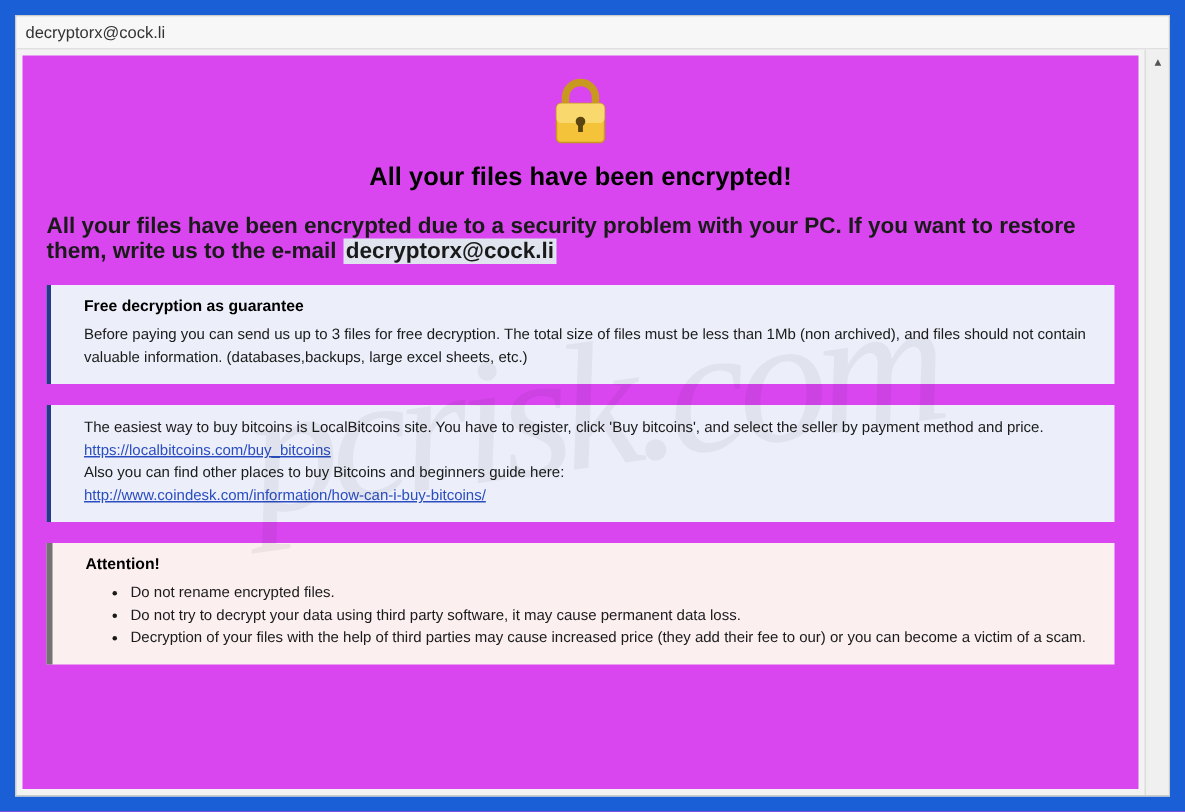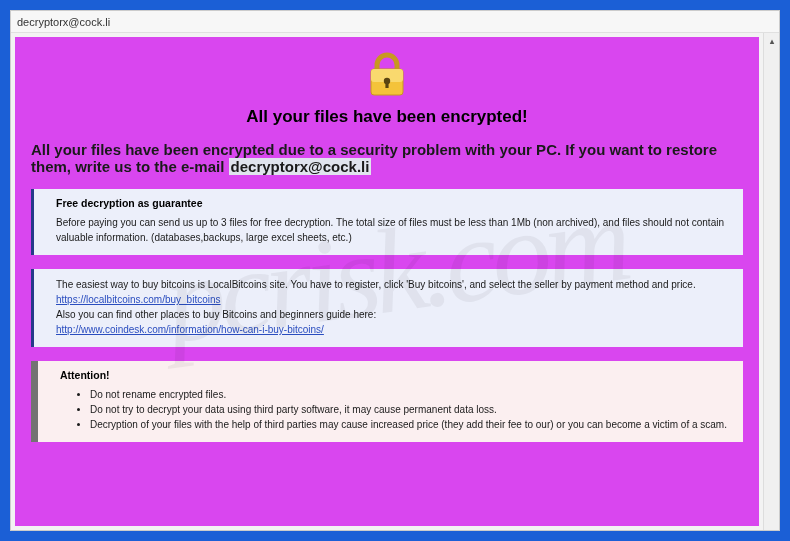--- a/index.html
+++ b/index.html
@@ -75,21 +75,21 @@
     }
     .intro-line { font-size: 15px; margin-bottom: 4px; }
     .intro-line .bold { font-weight: bold; }
     .email-hl { background: #e0e4ee; padding: 0 2px; }
     .box {
       margin-top: 14px;
       padding: 8px 12px 10px 22px;
       font-size: 10px;
     }
     .box-blue { background: #eceffa; border-left: 3px solid #263a8a; }
-    .box-red  { background: #fbeff0; border-left: 7px solid #737373; }
+    .box-red  { background: #fbeff0; border-left: 4px solid #737373; }
     .box h3 { font-size: 10.5px; font-weight: bold; margin-bottom: 6px; color: #000; }
     .box p, .box ul { line-height: 1.5; }
     .box ul { list-style: disc; margin-left: 30px; }
     .box a { color: #2a4dbf; text-decoration: underline; }
     .watermark {
       position: absolute;
       top: 50%; left: 50%;
       transform: translate(-50%, -50%) rotate(-8deg);
       font-size: 120px;
       font-style: italic;

